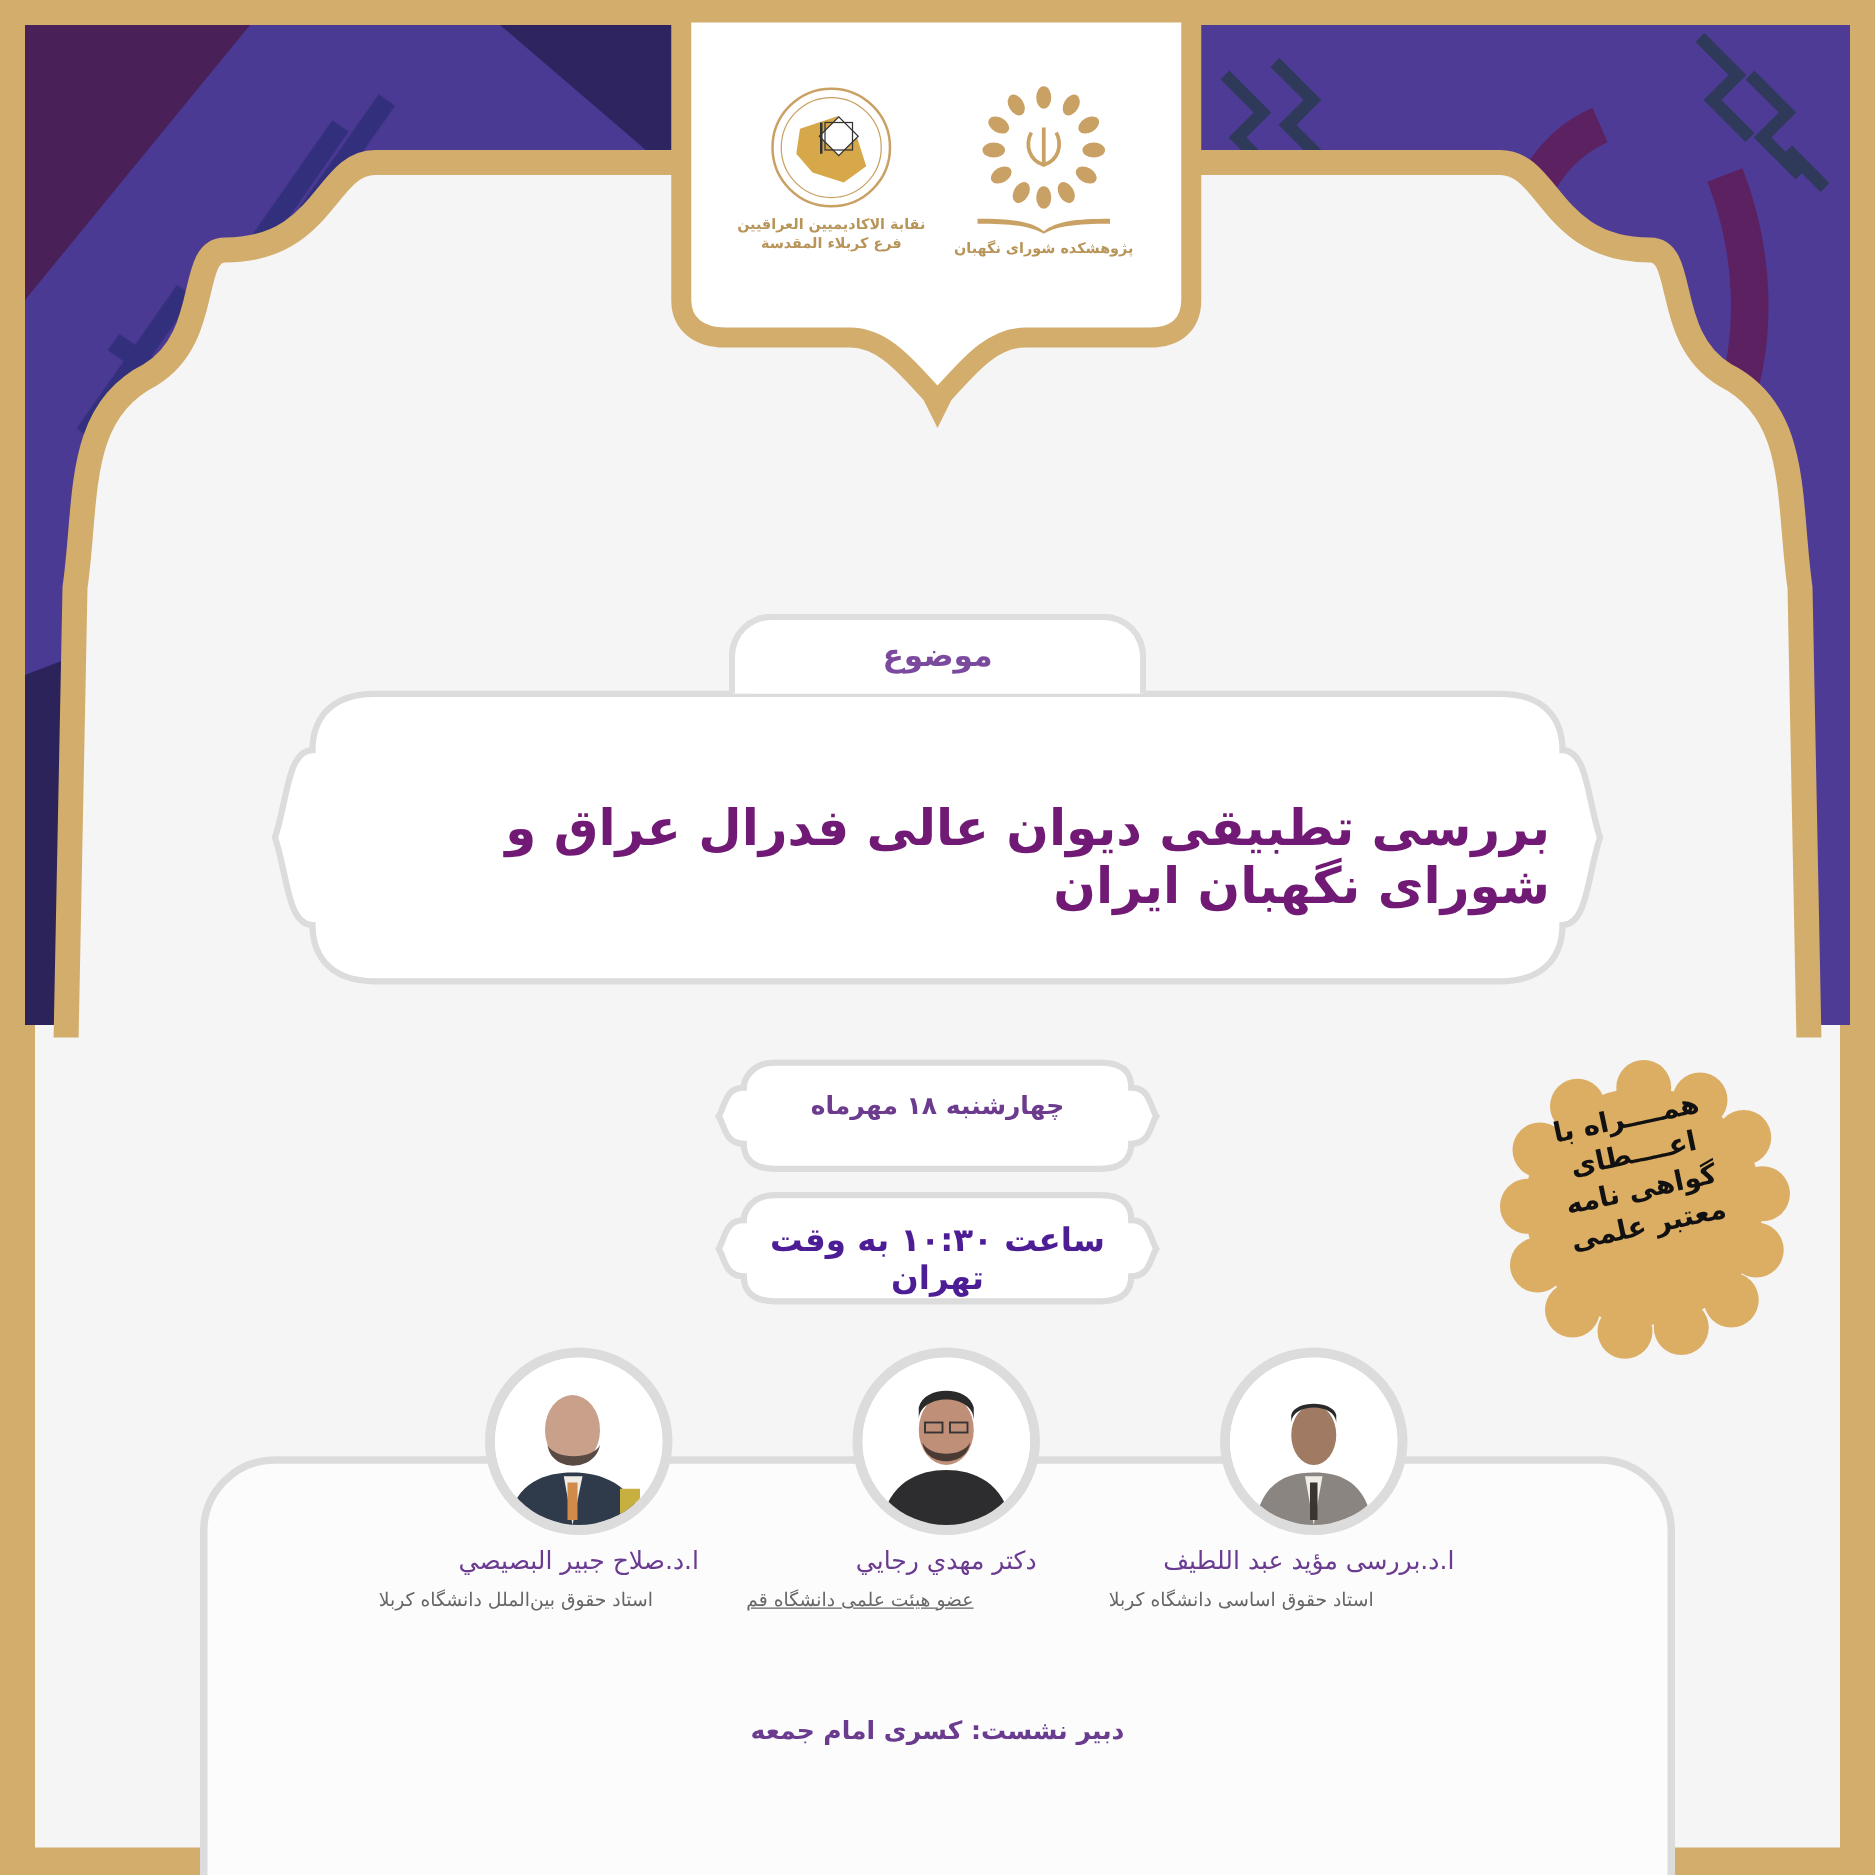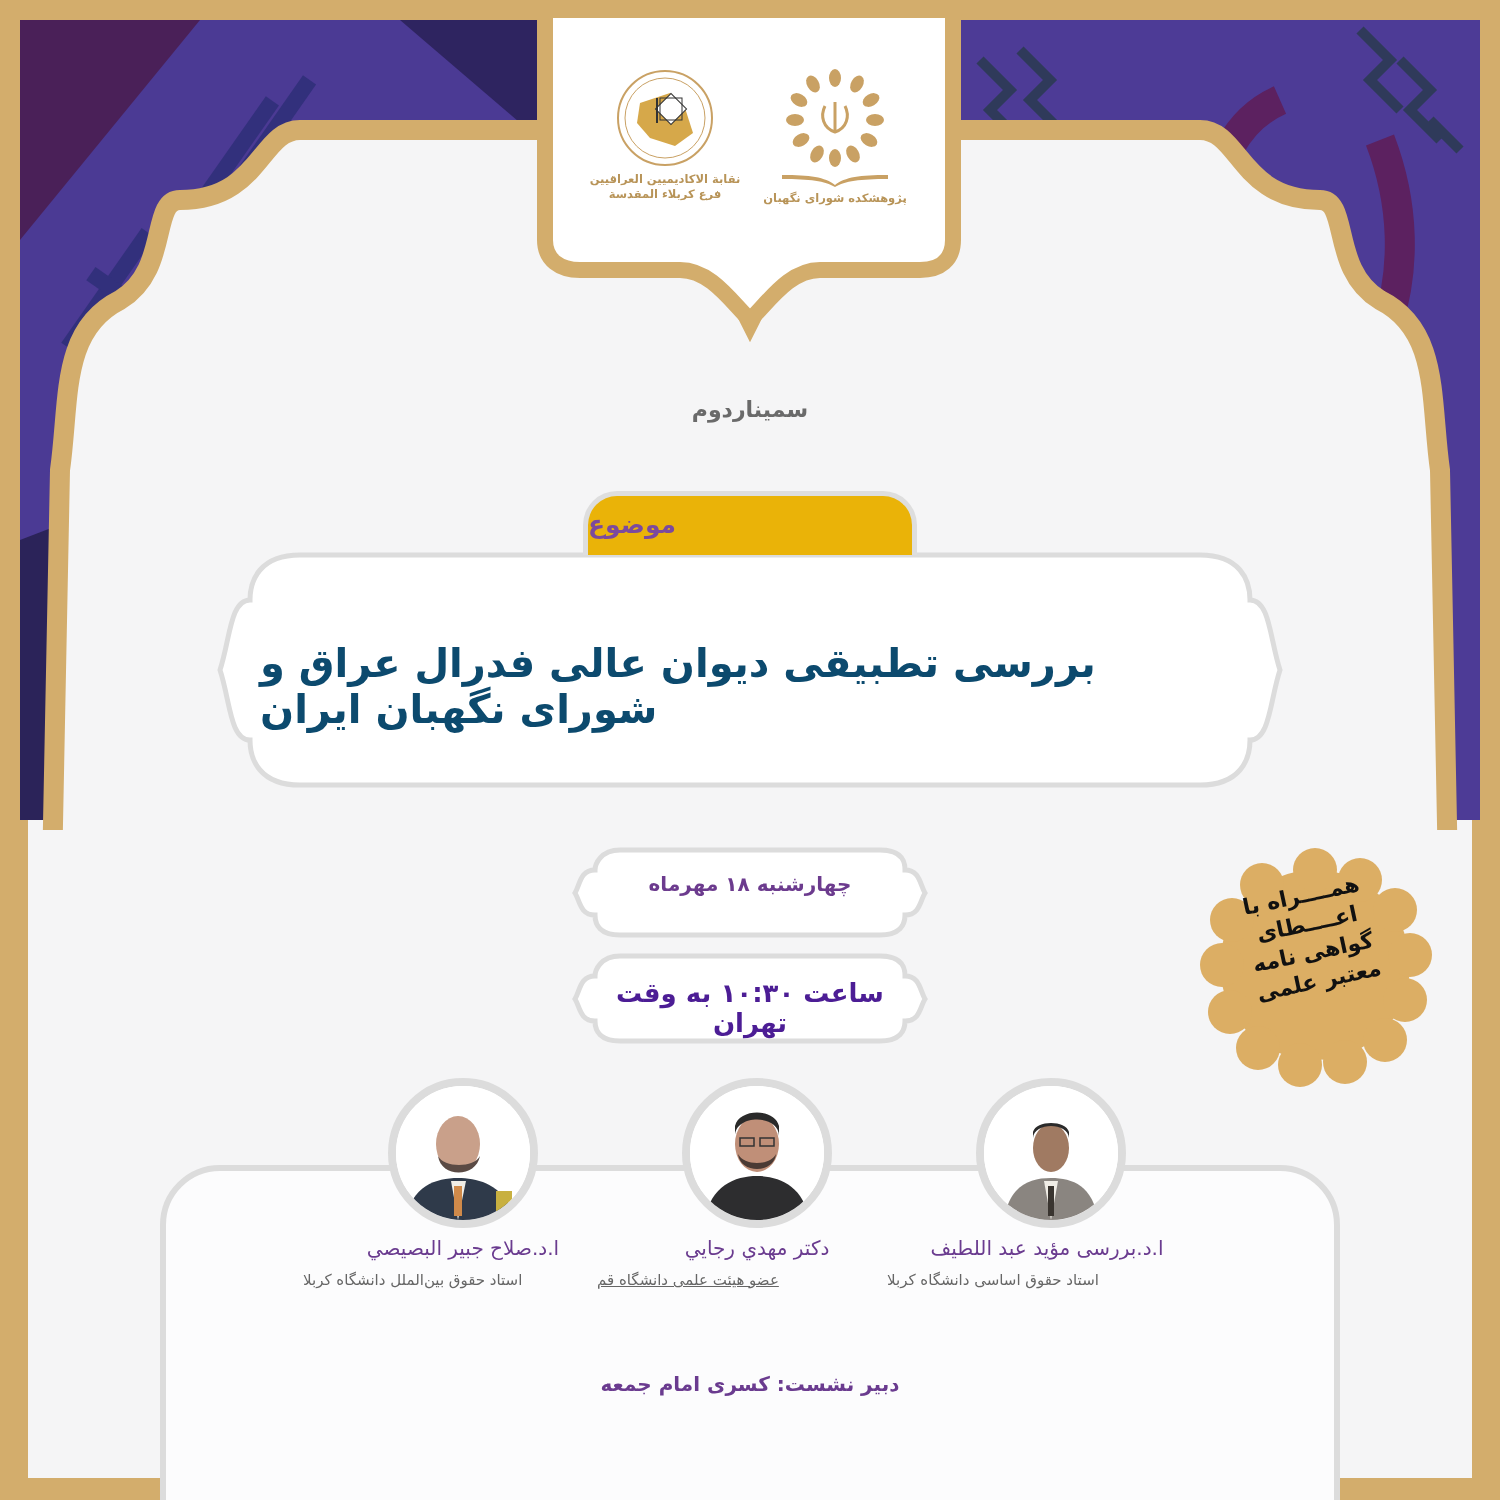--- a/index.html
+++ b/index.html
@@ -8,23 +8,23 @@
   #gold-frame { left:0; top:0; width:1500px; height:1500px; background:#d3ad6c; }
   #inner { left:20px; top:20px; width:1460px; height:1460px; background:#f5f5f6; }
   #flag-left { left:20px; top:20px; width:520px; height:800px; overflow:hidden; }
   #flag-right { left:960px; top:20px; width:520px; height:800px; overflow:hidden; }
   #arch-svg { left:0; top:0; width:1500px; height:1500px; }
   .logo { position:absolute; top:50px; width:170px; text-align:center; }
   .logo-caption { font-size:11.5px; color:#b89458; font-weight:bold; line-height:15px; direction:rtl; }
   #intro { left:300px; top:395px; width:900px; text-align:center; direction:rtl; color:#6a6a6a; font-weight:bold; }
   #intro .l1 { font-size:22px; line-height:30px; }
   #intro .l2 { font-size:25px; line-height:34px; }
-  #topic-tab { left:583px; top:491px; width:334px; height:64px; background:#eab308; border:5px solid #dedede; border-bottom:none; border-radius:34px 34px 0 0; box-sizing:border-box; text-align:left; }
+  #topic-tab { left:583px; top:491px; width:334px; height:64px; background:#ffffff; border:5px solid #dedede; border-bottom:none; border-radius:34px 34px 0 0; box-sizing:border-box; text-align:center; }
   #topic-tab span { display:block; margin-top:14px; color:#7b4a9e; font-size:25px; font-weight:bold; direction:rtl; }
-  #title-text { left:260px; top:640px; width:980px; text-align:left; color:#0c4a6e; font-size:40px; font-weight:bold; direction:rtl; letter-spacing:-1px; }
+  #title-text { left:260px; top:640px; width:980px; text-align:right; color:#701a75; font-size:40px; font-weight:bold; direction:rtl; letter-spacing:-1px; }
   .pill-text { position:absolute; text-align:center; direction:rtl; font-weight:bold; }
   #date-text { left:580px; top:872px; width:340px; color:#6c3b8e; font-size:20px; }
   #time-text { left:580px; top:978px; width:340px; color:#4c1d95; font-size:26px; }
   #badge-text { left:1215px; top:880px; width:190px; text-align:center; direction:rtl; color:#111; font-size:22px; font-weight:bold; line-height:29px; transform:rotate(-12deg); }
   #speakers-panel { left:160px; top:1165px; width:1180px; height:400px; background:#fcfcfd; border:6px solid #dcdcdc; border-radius:60px; box-sizing:border-box; }
   .avatar { position:absolute; top:1078px; width:150px; height:150px; border-radius:50%; background:#ffffff; border:8px solid #dcdcdc; box-sizing:border-box; overflow:hidden; }
   .speaker-name { position:absolute; top:1236px; width:320px; text-align:center; direction:rtl; color:#6a3b8f; font-weight:normal; font-size:20px; }
   .speaker-role { position:absolute; top:1271px; width:320px; text-align:left; direction:rtl; color:#666; font-size:15px; }
   #moderator-text { left:590px; top:1372px; width:320px; text-align:center; direction:rtl; color:#6a3b8f; font-weight:bold; font-size:20px; }
 </style>
@@ -137,21 +137,20 @@
       <rect x="45" y="30" width="22" height="22" fill="#fff" stroke="#333" stroke-width="1" transform="rotate(45 56 41)"></rect>
       <rect x="45" y="30" width="22" height="22" fill="none" stroke="#333" stroke-width="1"></rect>
       <line x1="42" y1="30" x2="42" y2="55" stroke="#333" stroke-width="2"></line>
     </svg>
     <div class="logo-caption">نقابة الاكاديميين العراقيين</div>
     <div class="logo-caption">فرع كربلاء المقدسة</div>
   </div>
 </div>
 
 <div class="abs" id="intro">
-  <div class="l1">سمیناردوم</div>
 </div>
 
 <div class="abs" id="topic-tab">
   <span>موضوع</span>
 </div>
 
 <div class="abs" id="title-text">بررسی تطبیقی دیوان عالی فدرال عراق و شورای نگهبان ایران</div>
 
 <div class="pill-text" id="date-text">چهارشنبه ۱۸ مهرماه</div>
 <div class="pill-text" id="time-text">ساعت ۱۰:۳۰ به وقت تهران</div>

